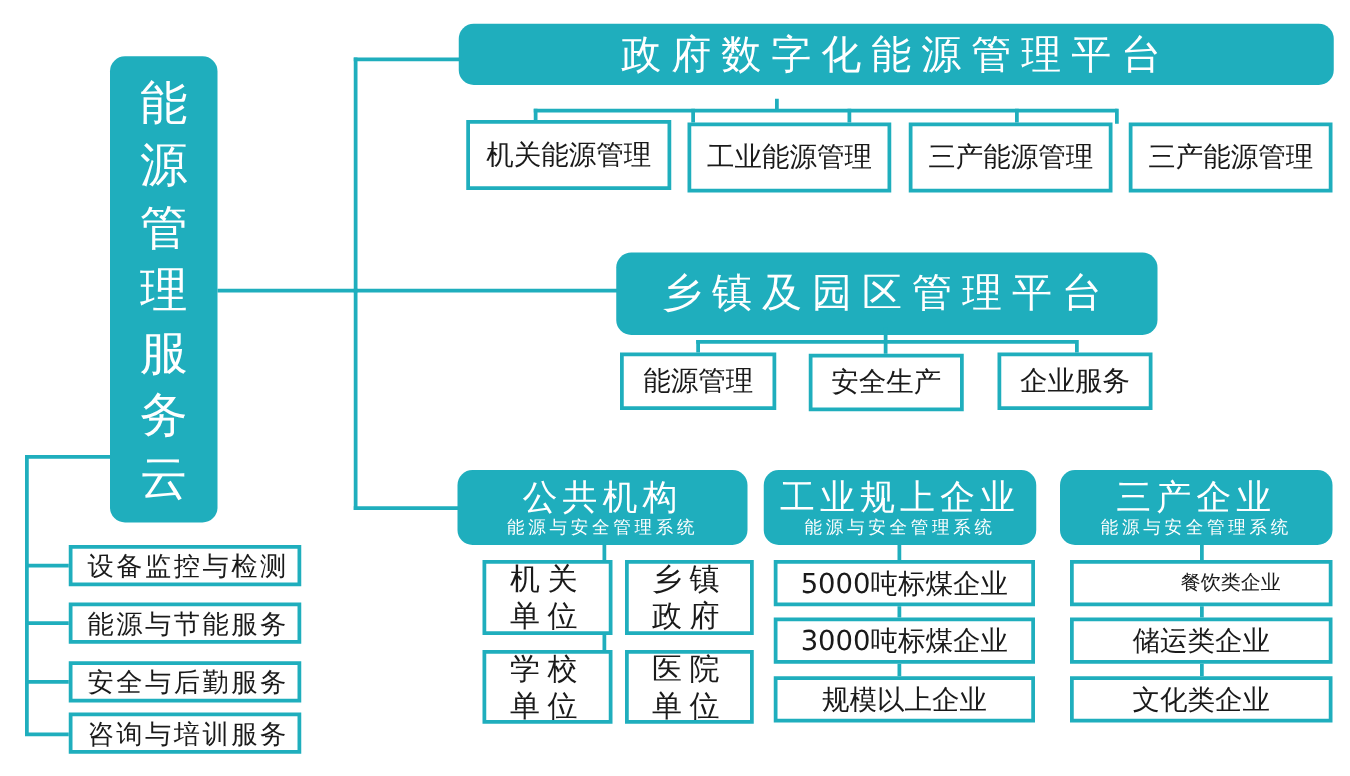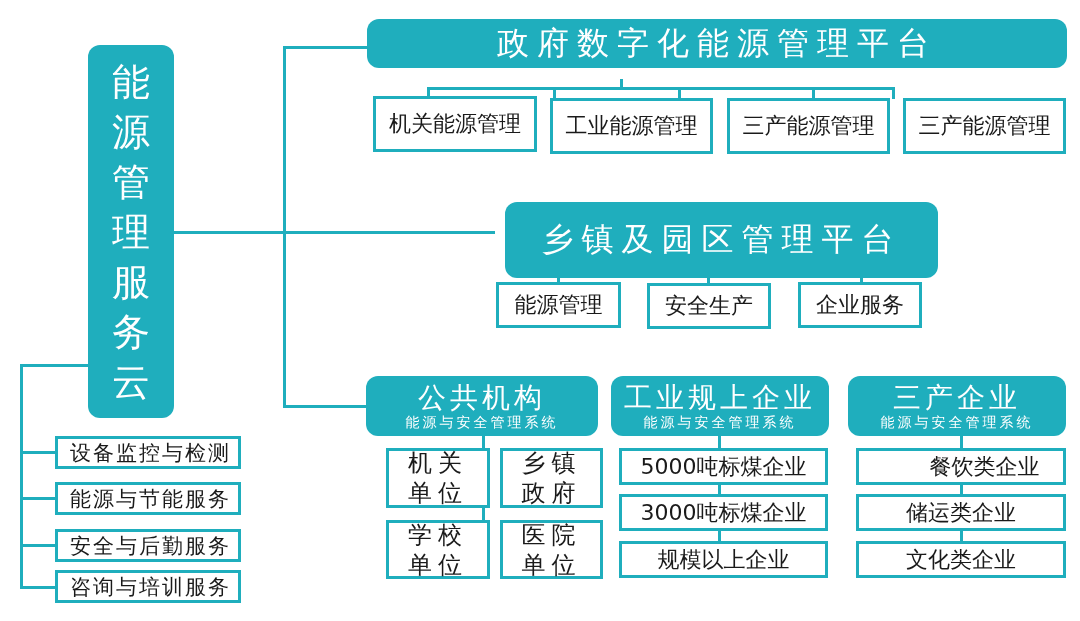--- a/index.html
+++ b/index.html
@@ -73,21 +73,21 @@
 <div class="abs box" style="left:550px; top:98px; width:163px; height:56px; font-size:22px;">
     <span>工业能源管理</span>
   </div>
 <div class="abs box" style="left:727px; top:98px; width:163px; height:56px; font-size:22px;">
     <span>三产能源管理</span>
   </div>
 <div class="abs box" style="left:903px; top:98px; width:163px; height:56px; font-size:22px;">
     <span>三产能源管理</span>
   </div>
 
-<div class="abs teal-fill center hdr" style="left:493px; top:202px; width:433px; height:76px; font-size:32px;margin-left:12px;">
+<div class="abs teal-fill center hdr" style="left:493px; top:202px; width:433px; height:66px; font-size:32px;">
   <span>乡镇及园区管理平台</span>
 </div>
 <div class="line" style="left:707px; top:262px; width:3px; height:22px;"></div>
 <div class="line" style="left:557px; top:272px; width:305px; height:3px;"></div>
 <div class="line" style="left:557px; top:272px; width:3px; height:12px;"></div>
 <div class="line" style="left:860px; top:272px; width:3px; height:12px;"></div>
 <div class="abs box" style="left:496px; top:282px; width:125px; height:46px; font-size:22px;">
     <span>能源管理</span>
   </div>
 <div class="abs box" style="left:647px; top:283px; width:124px; height:46px; font-size:22px;">
@@ -134,21 +134,21 @@
   </div>
 <div class="abs box" style="left:619px; top:541px; width:209px; height:37px; font-size:22px;">
     <span>规模以上企业</span>
   </div>
 
 <div class="abs teal-fill center" style="left:848px; top:376px; width:218px; height:60px; flex-direction:column;">
   <span class="sys-title">三产企业</span>
   <span class="sys-sub">能源与安全管理系统</span>
 </div>
 <div class="line" style="left:960px; top:436px; width:3px; height:110px;"></div>
-<div class="abs box" style="left:856px; top:448px; width:210px; height:37px; font-size:22px;padding-left:47px;">
+<div class="abs box" style="left:856px; top:448px; width:210px; height:37px; font-size:16px;padding-left:47px;">
     <span>餐饮类企业</span>
   </div>
 <div class="abs box" style="left:856px; top:494px; width:210px; height:37px; font-size:22px;">
     <span>储运类企业</span>
   </div>
 <div class="abs box" style="left:856px; top:541px; width:210px; height:37px; font-size:22px;">
     <span>文化类企业</span>
   </div>
 
 </body></html>

